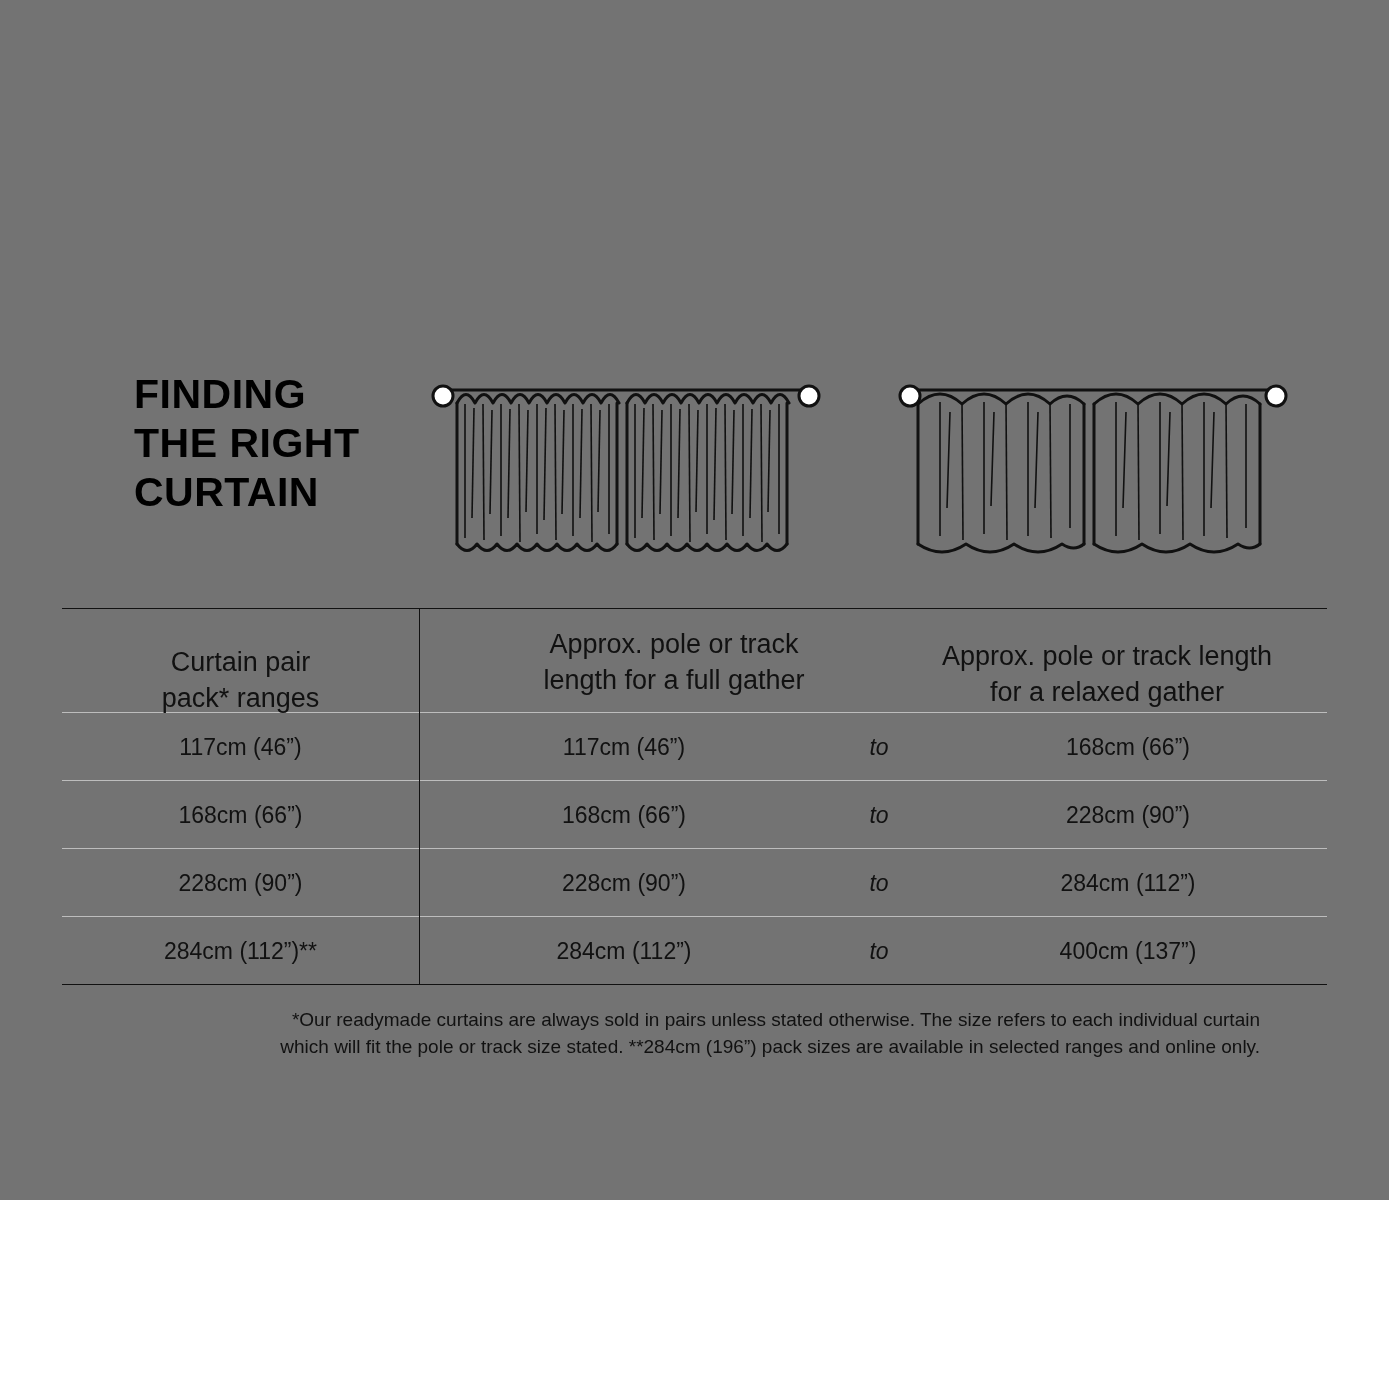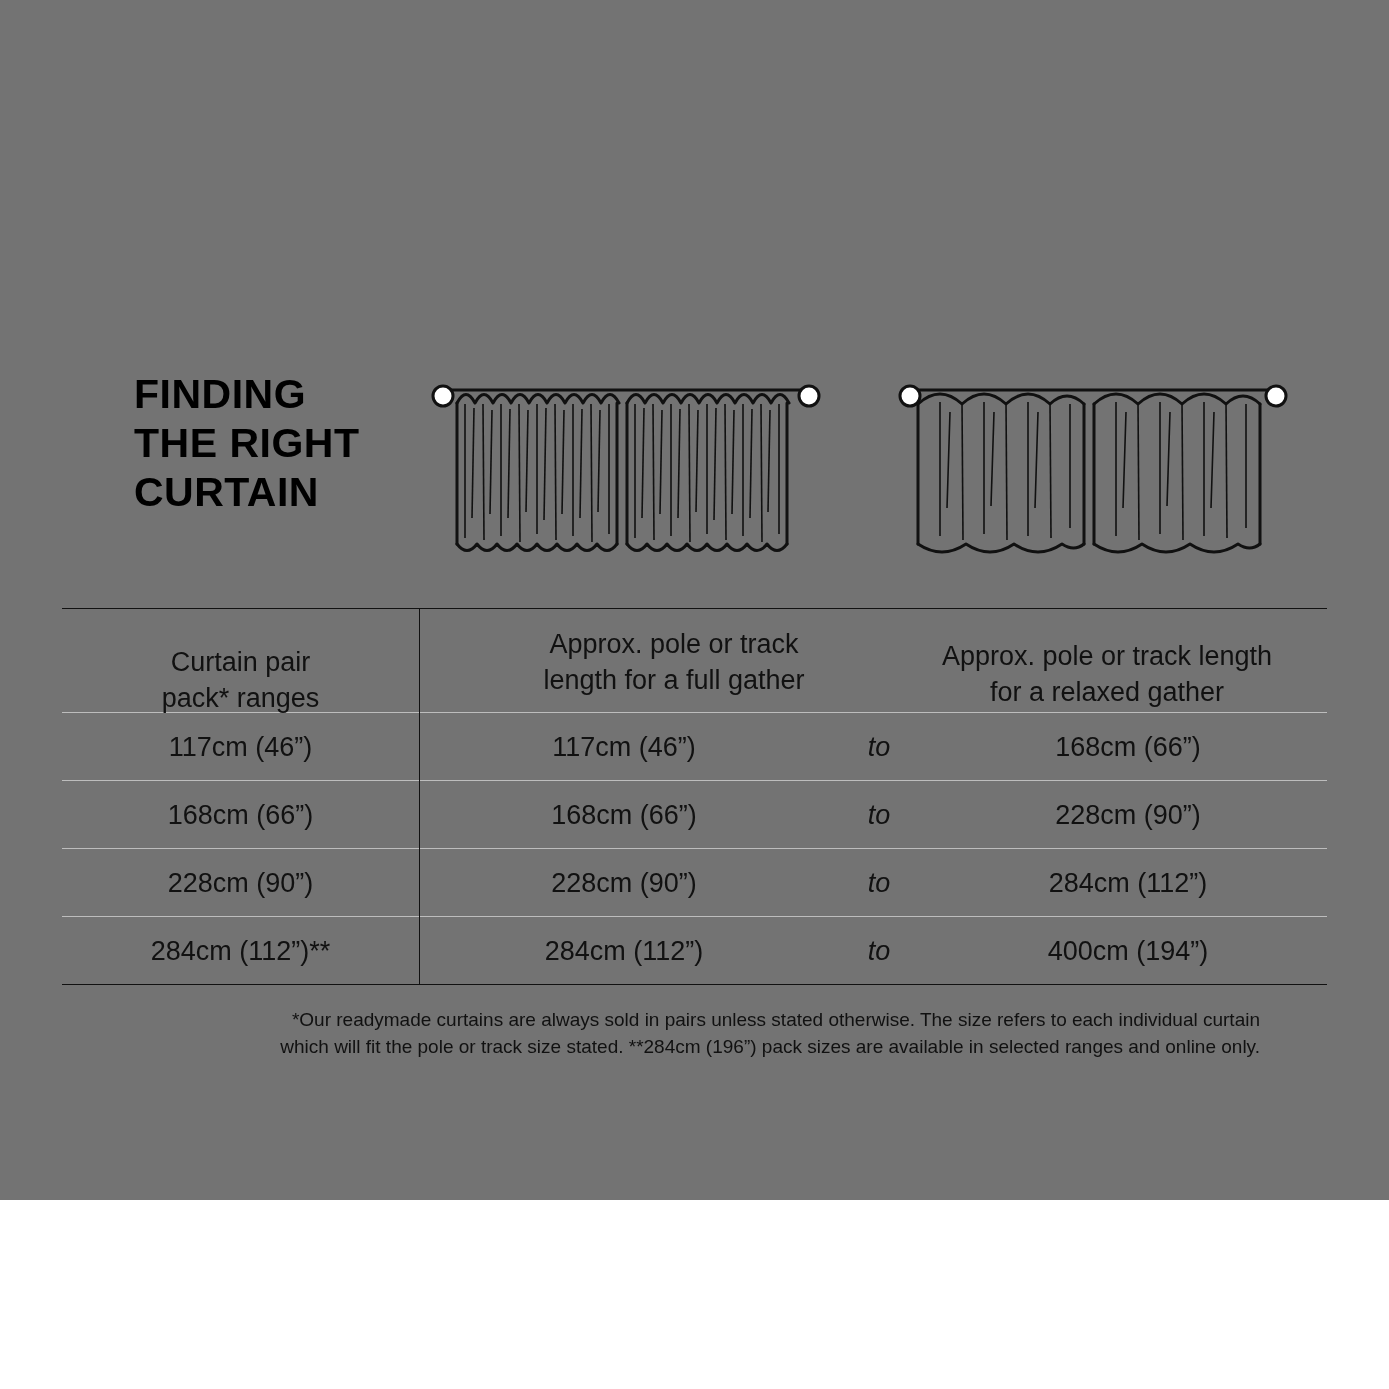--- a/index.html
+++ b/index.html
@@ -66,21 +66,21 @@
   .vline {
     position: absolute;
     left: 419px;
     width: 1px;
     background: #111;
   }
 
   .cell {
     position: absolute;
     text-align: center;
-    font-size: 27px;
+    font-size: 23px;
     line-height: 36px;
     color: #111;
   }
   .cell.head {
     font-size: 27px;
     line-height: 36px;
   }
   .col1 { left: 62px;  width: 357px; }
   .col2 { left: 419px; width: 410px; }
   .colto{ left: 829px; width: 100px; font-style: italic; }
@@ -256,21 +256,21 @@
     </div>
     <div class="cell col2" style="top:865px;">228cm (90”)</div>
     <div class="cell colto" style="top:865px;">to</div>
     <div class="cell col3" style="top:865px;">284cm (112”)</div>
 
     <div class="cell col1" style="top:933px;">
       <span>284cm (112”)**</span>
     </div>
     <div class="cell col2" style="top:933px;">284cm (112”)</div>
     <div class="cell colto" style="top:933px;">to</div>
-    <div class="cell col3" style="top:933px;">400cm (194”)</div>
+    <div class="cell col3" style="top:933px;">400cm (137”)</div>
   </div>
 
   <div class="footnote">
     <span>*Our readymade curtains are always sold in pairs unless stated otherwise. The size refers to each individual curtain</span>
     <span>which will fit the pole or track size stated. **284cm (196”) pack sizes are available in selected ranges and online only.</span>
   </div>
 
 </div>
 
 </body></html>

